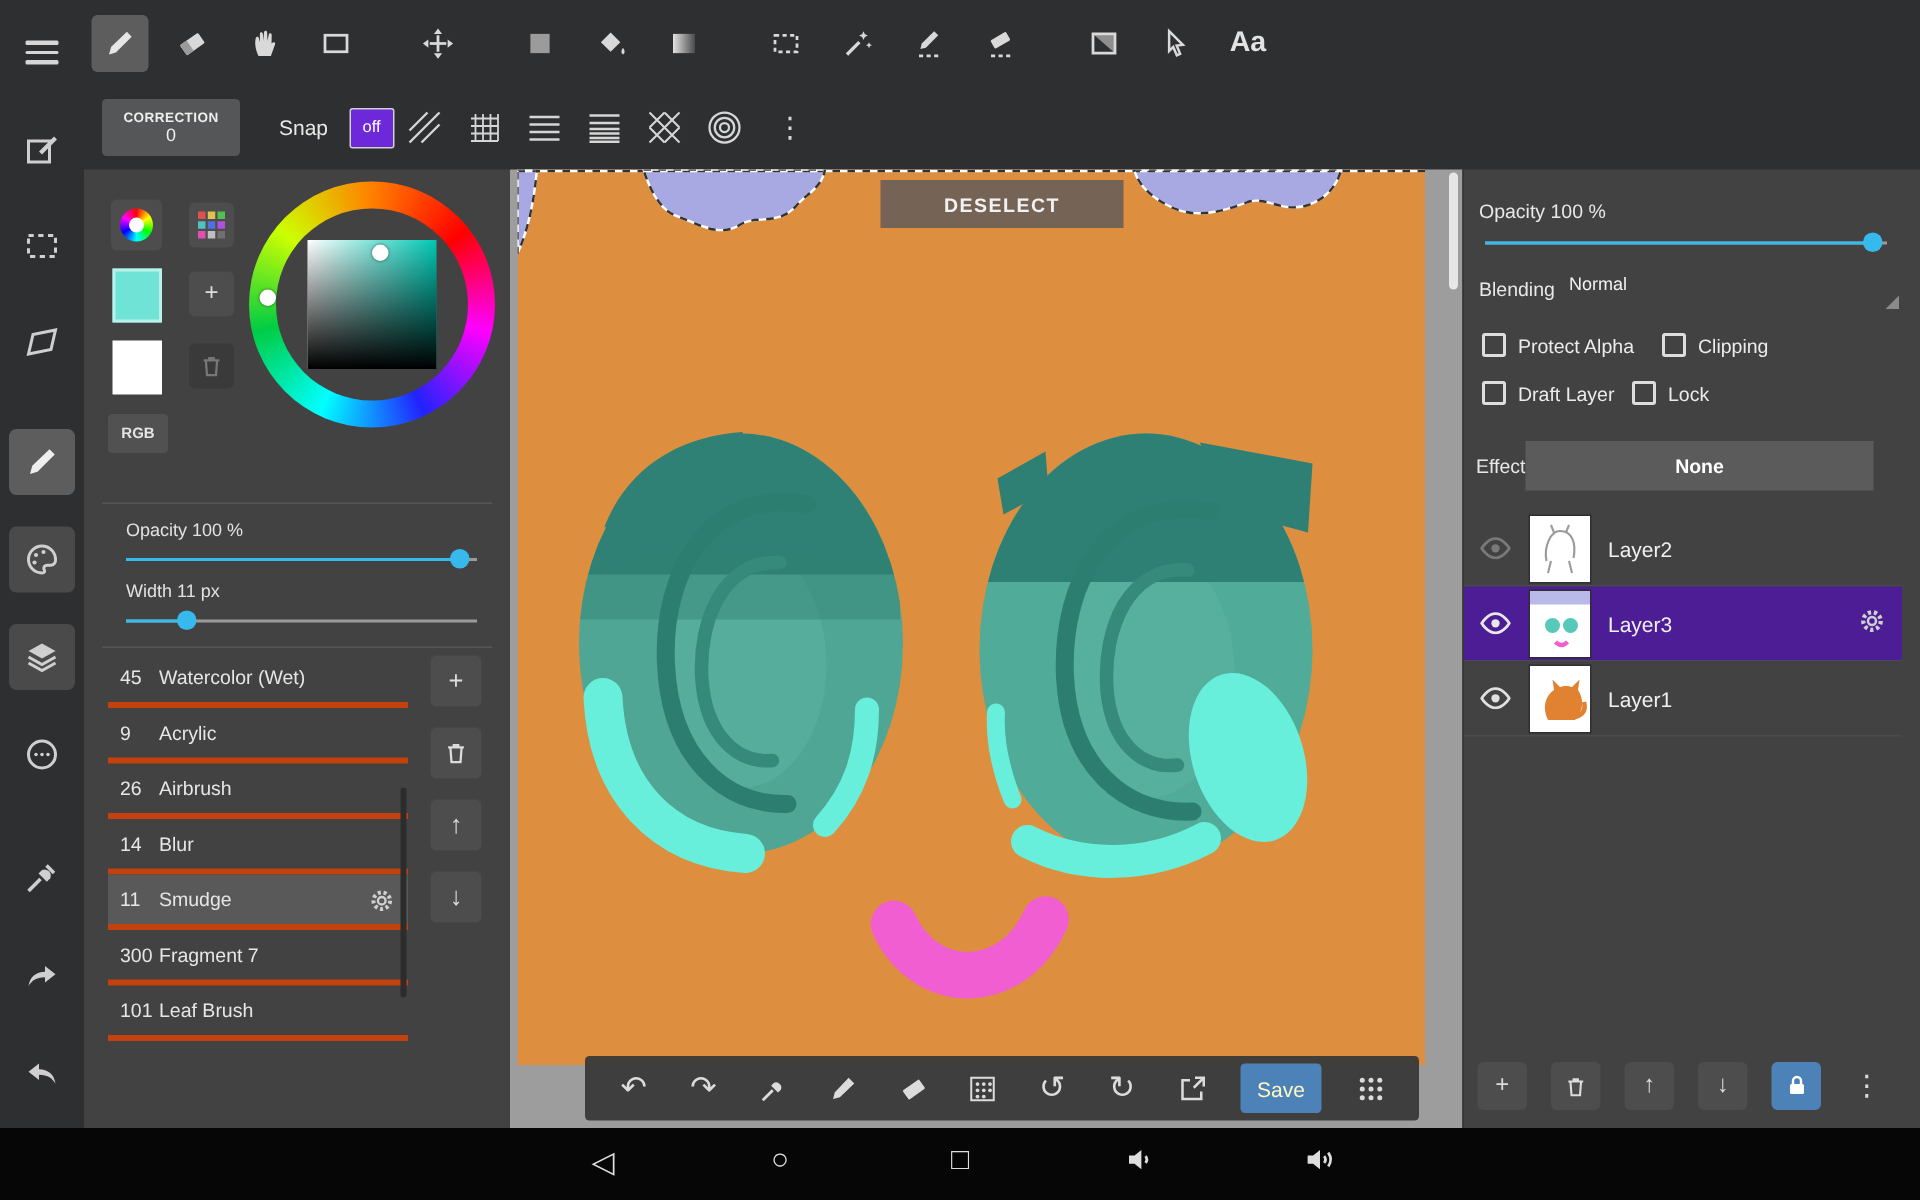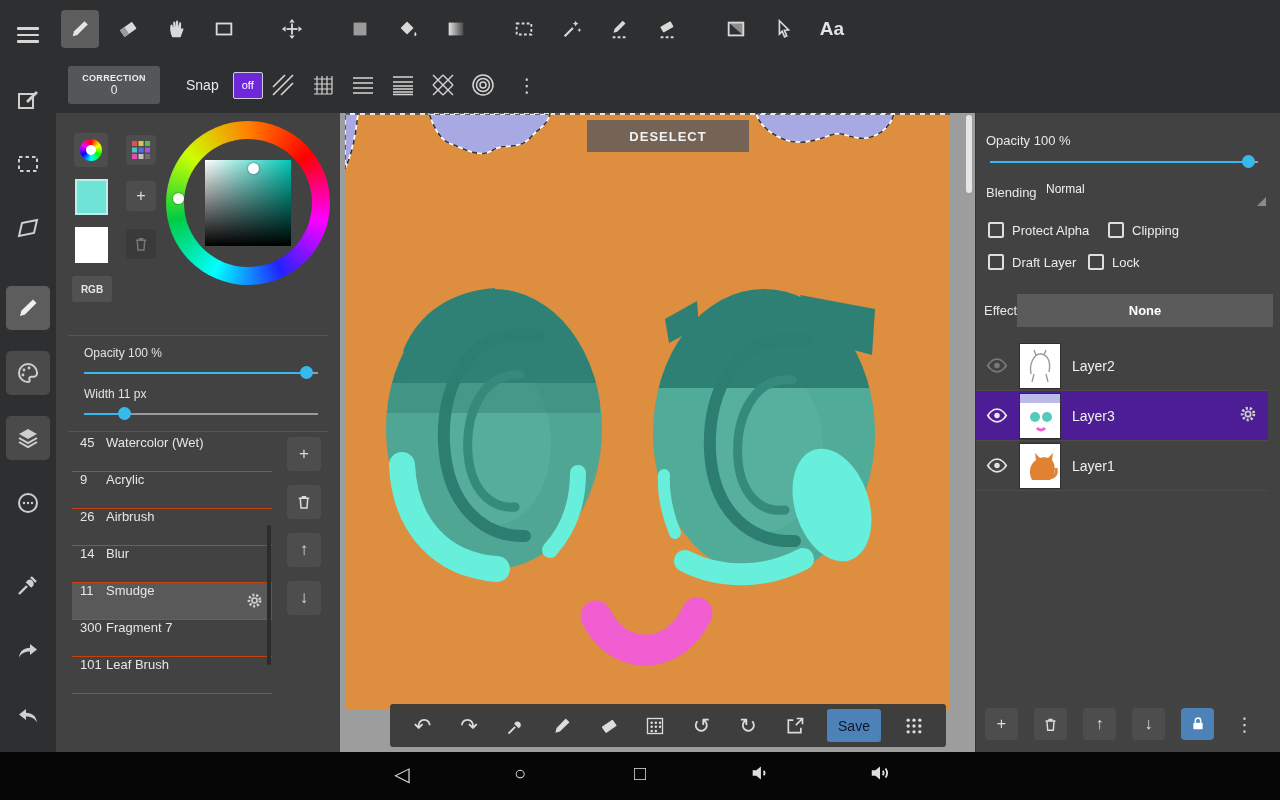--- a/index.html
+++ b/index.html
@@ -49,44 +49,44 @@
   .picker-dot { position:absolute; width:11px; height:11px; border-radius:50%; background:#fff; box-shadow:0 0 2px rgba(0,0,0,.6); }
   .divider { position:absolute; left:12px; width:260px; height:1px; background:#565656; }
   .small-label { position:absolute; font-size:12px; color:#e2e2e2; }
 
   .slider { position:absolute; height:14px; }
   .slider .track { position:absolute; left:0; right:0; top:6px; height:2px; background:#9a9a9a; }
   .slider .fill  { position:absolute; left:0; top:6px; height:2px; background:#38b9ee; }
   .slider .knob  { position:absolute; top:0; width:13px; height:13px; border-radius:50%; background:#38b9ee; }
 
   #brush-list { position:absolute; left:16px; top:322px; width:200px; }
-  .brush-row { position:relative; height:37px; display:flex; align-items:flex-start; border-bottom:1px solid #c2410c; color:#e6e6e6; font-size:13px; }
+  .brush-row { position:relative; height:37px; display:flex; align-items:center; border-bottom:4px solid #c2410c; color:#e6e6e6; font-size:13px; }
   .brush-row.selected { background:#595959; }
   .b-num { width:34px; padding-left:8px; }
   .b-gear { position:absolute; right:8px; top:8px; }
   #brush-scrollbar { position:absolute; left:211px; top:412px; width:4px; height:140px; background:#2c2c2c; border-radius:2px; }
   .bl-btn { position:absolute; left:231px; width:34px; height:34px; background:#4d4d4d; border-radius:4px; display:flex; align-items:center; justify-content:center; color:#dcdcdc; font-size:17px; }
 
   
   #workspace { left:340px; top:113px; width:635px; height:639px; background:#9d9d9d; }
   #canvas { position:absolute; left:5px; top:0; width:605px; height:597px; }
   #canvas-vscroll { position:absolute; left:626px; top:2px; width:6px; height:78px; background:#e6e6e6; border-radius:3px; }
   #deselect-btn { left:587px; top:120px; width:162px; height:32px; background:rgba(109,96,87,.93); color:#f2f2f2; font-size:13px; font-weight:bold; letter-spacing:1px; display:flex; align-items:center; justify-content:center; }
   #float-bar { left:390px; top:704px; width:556px; height:43px; background:rgba(58,58,58,.96); border-radius:3px; display:flex; align-items:center; justify-content:space-evenly; }
   .fb-icon { color:#dcdcdc; font-size:21px; width:28px; text-align:center; display:flex; align-items:center; justify-content:center; }
-  #save-btn { width:54px; height:33px; background:#4d82b8; color:#0f172a; font-size:14px; border-radius:3px; display:flex; align-items:center; justify-content:center; }
+  #save-btn { width:54px; height:33px; background:#4d82b8; color:#fef9c3; font-size:14px; border-radius:3px; display:flex; align-items:center; justify-content:center; }
 
   
   #right-panel { left:975px; top:113px; width:305px; height:639px; background:#424242; border-left:1px solid #353535; }
   .rp-label { position:absolute; font-size:13px; color:#e8e8e8; }
   #blend-value { position:absolute; left:70px; top:69px; font-size:12px; color:#f2f2f2; }
   #blend-corner { position:absolute; right:14px; top:84px; width:0; height:0; border-left:9px solid transparent; border-bottom:9px solid #8a8a8a; }
   .cbx { position:absolute; width:16px; height:16px; border:2px solid #dedede; border-radius:2px; background:transparent; }
   .cbx-label { position:absolute; font-size:13px; color:#ececec; }
-  #effect-none { position:absolute; left:41px; top:181px; width:256px; height:33px; background:#5b5b5b; color:#fff; font-weight:bold; font-size:13px; display:flex; align-items:center; justify-content:center; }
+  #effect-none { position:absolute; left:41px; top:181px; width:232px; height:33px; background:#5b5b5b; color:#fff; font-weight:bold; font-size:13px; display:flex; align-items:center; justify-content:center; }
   #layer-list { position:absolute; left:0; top:228px; width:292px; }
   .layer-row { position:relative; height:50px; border-bottom:1px solid #4b4b4b; display:flex; align-items:center; }
   .layer-row.selected { background:#4c1d95; }
   .l-eye { width:26px; margin-left:8px; display:flex; justify-content:center; }
   .l-eye.dim { opacity:.4; }
   .l-thumb { width:40px; height:44px; margin-left:10px; background:#fff; box-shadow:0 0 0 1px #2f2f2f; }
   .l-name { margin-left:12px; font-size:14px; color:#f0f0f0; }
   .l-gear { position:absolute; right:10px; top:13px; }
   .rp-btn { position:absolute; top:595px; width:33px; height:32px; background:#4d4d4d; border-radius:4px; display:flex; align-items:center; justify-content:center; color:#dcdcdc; font-size:16px; }
   .rp-btn.blue { background:#4d82b8; }

